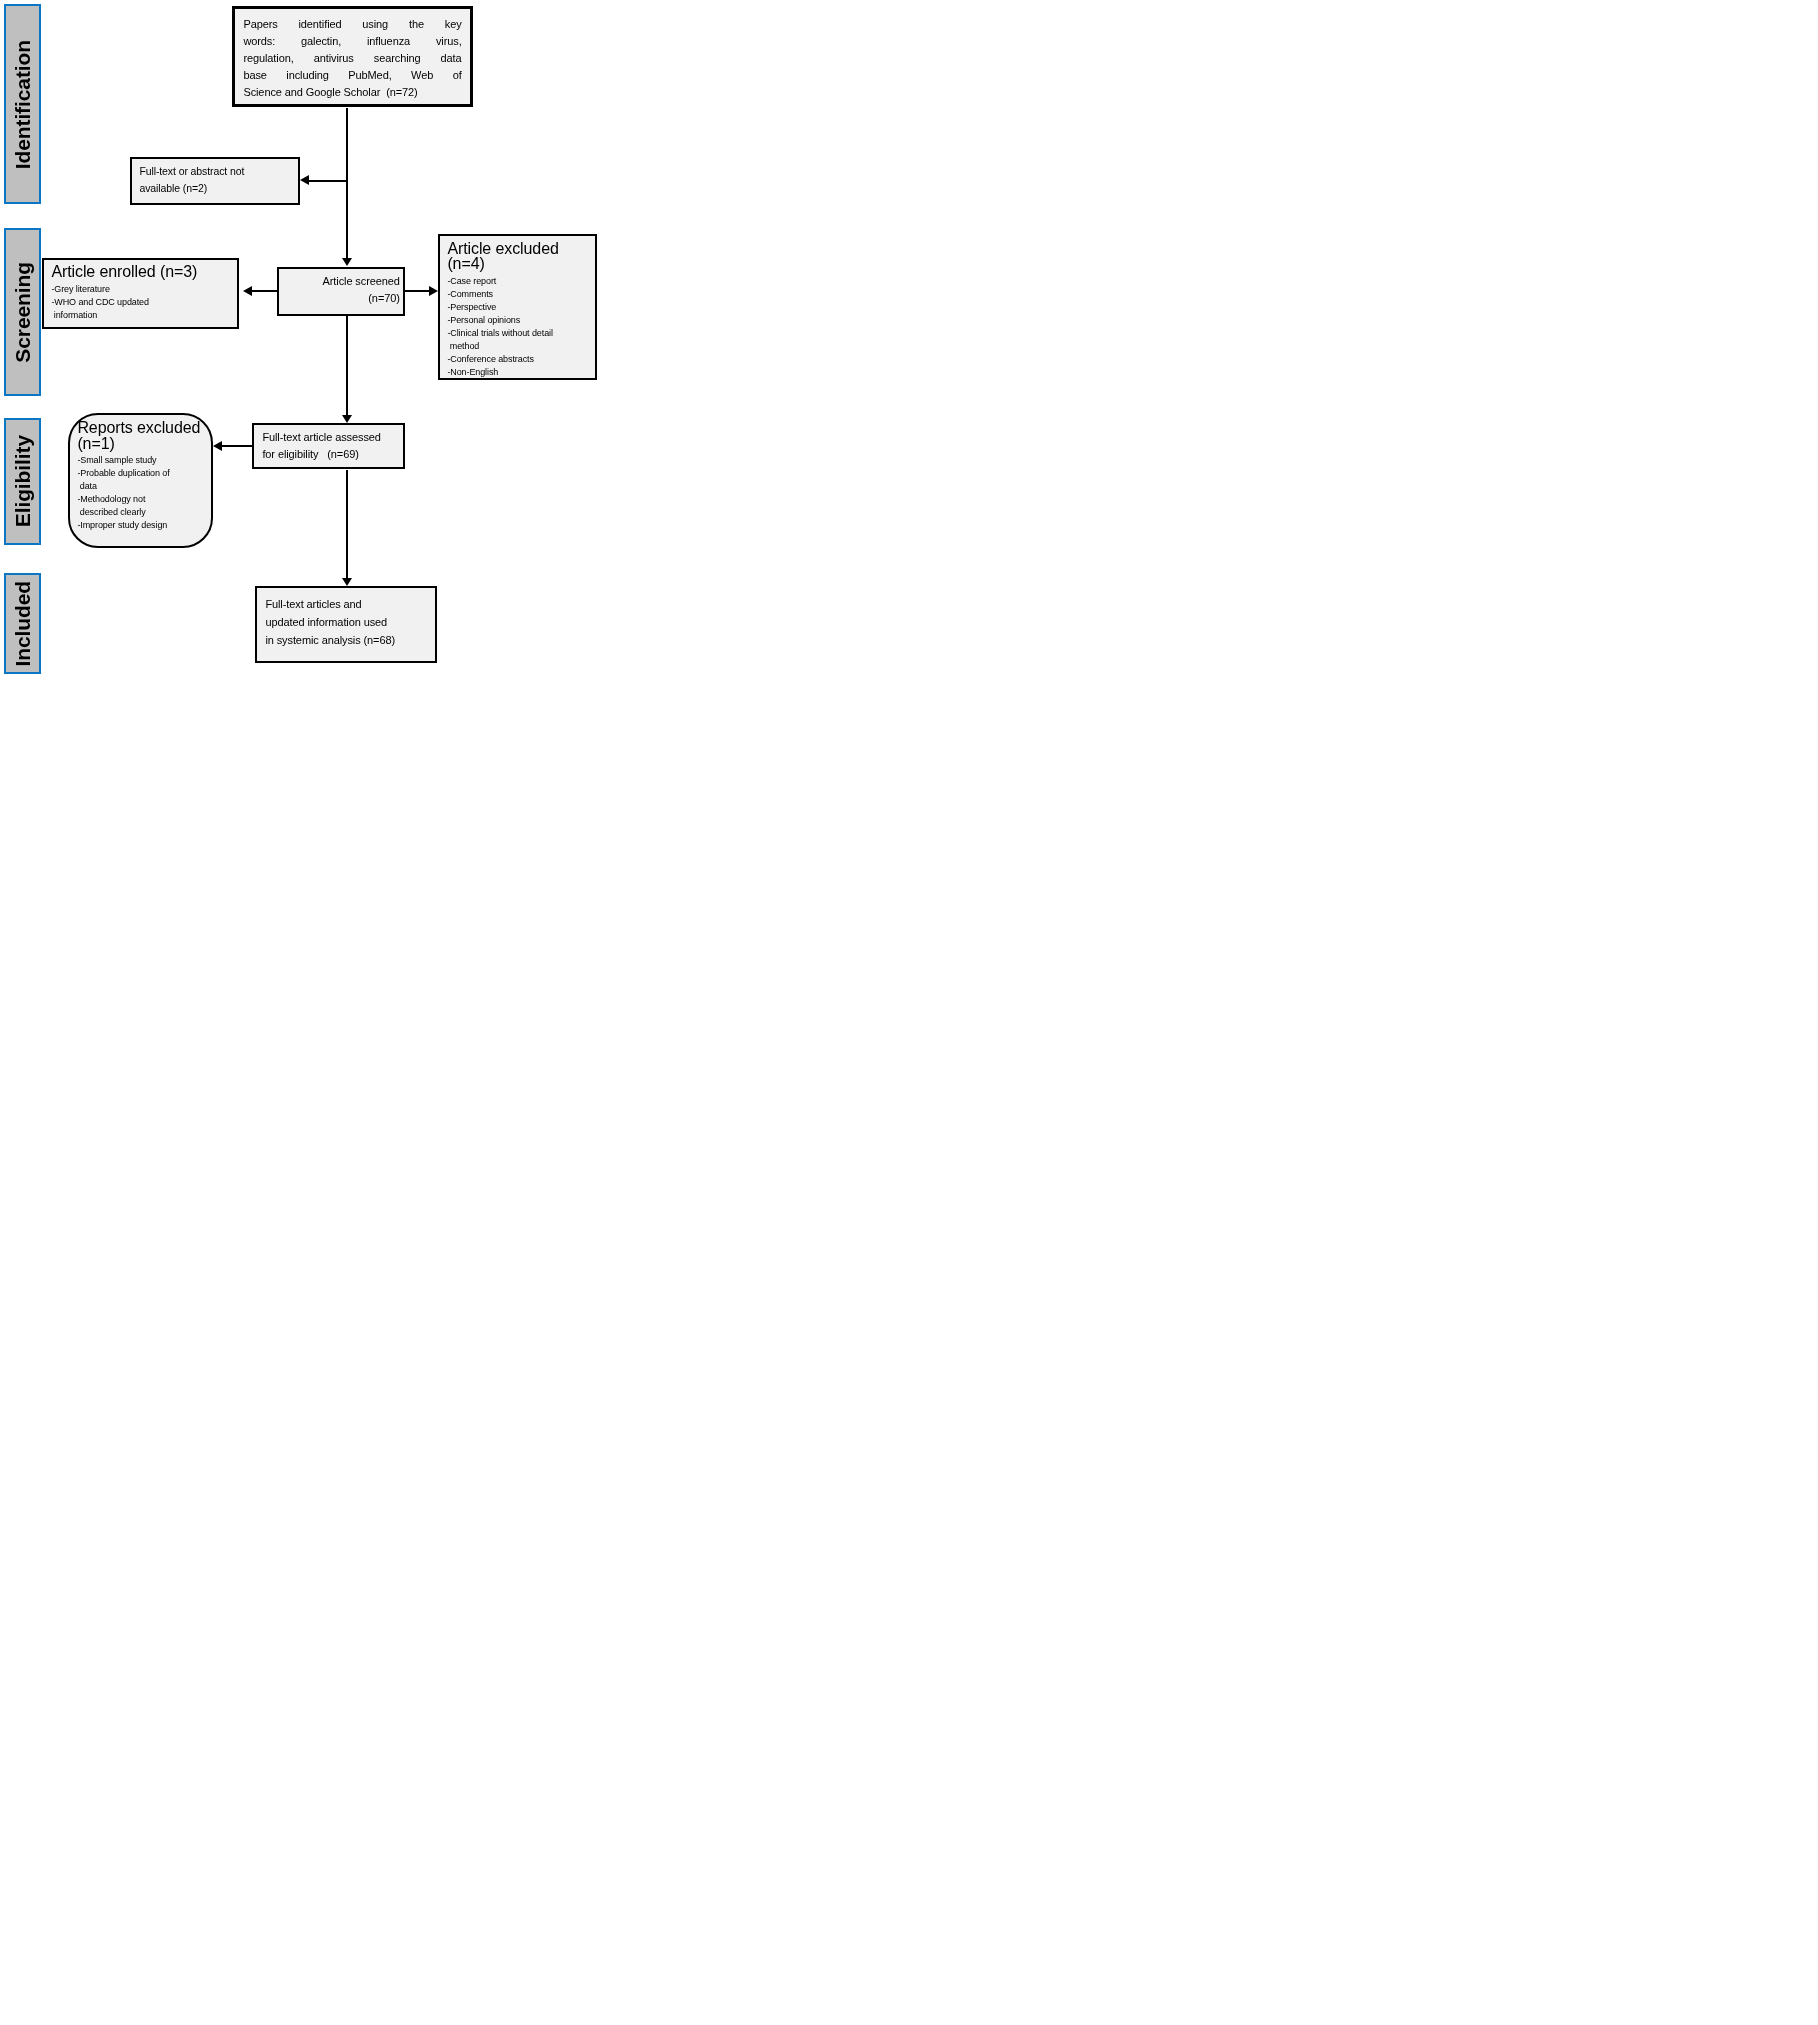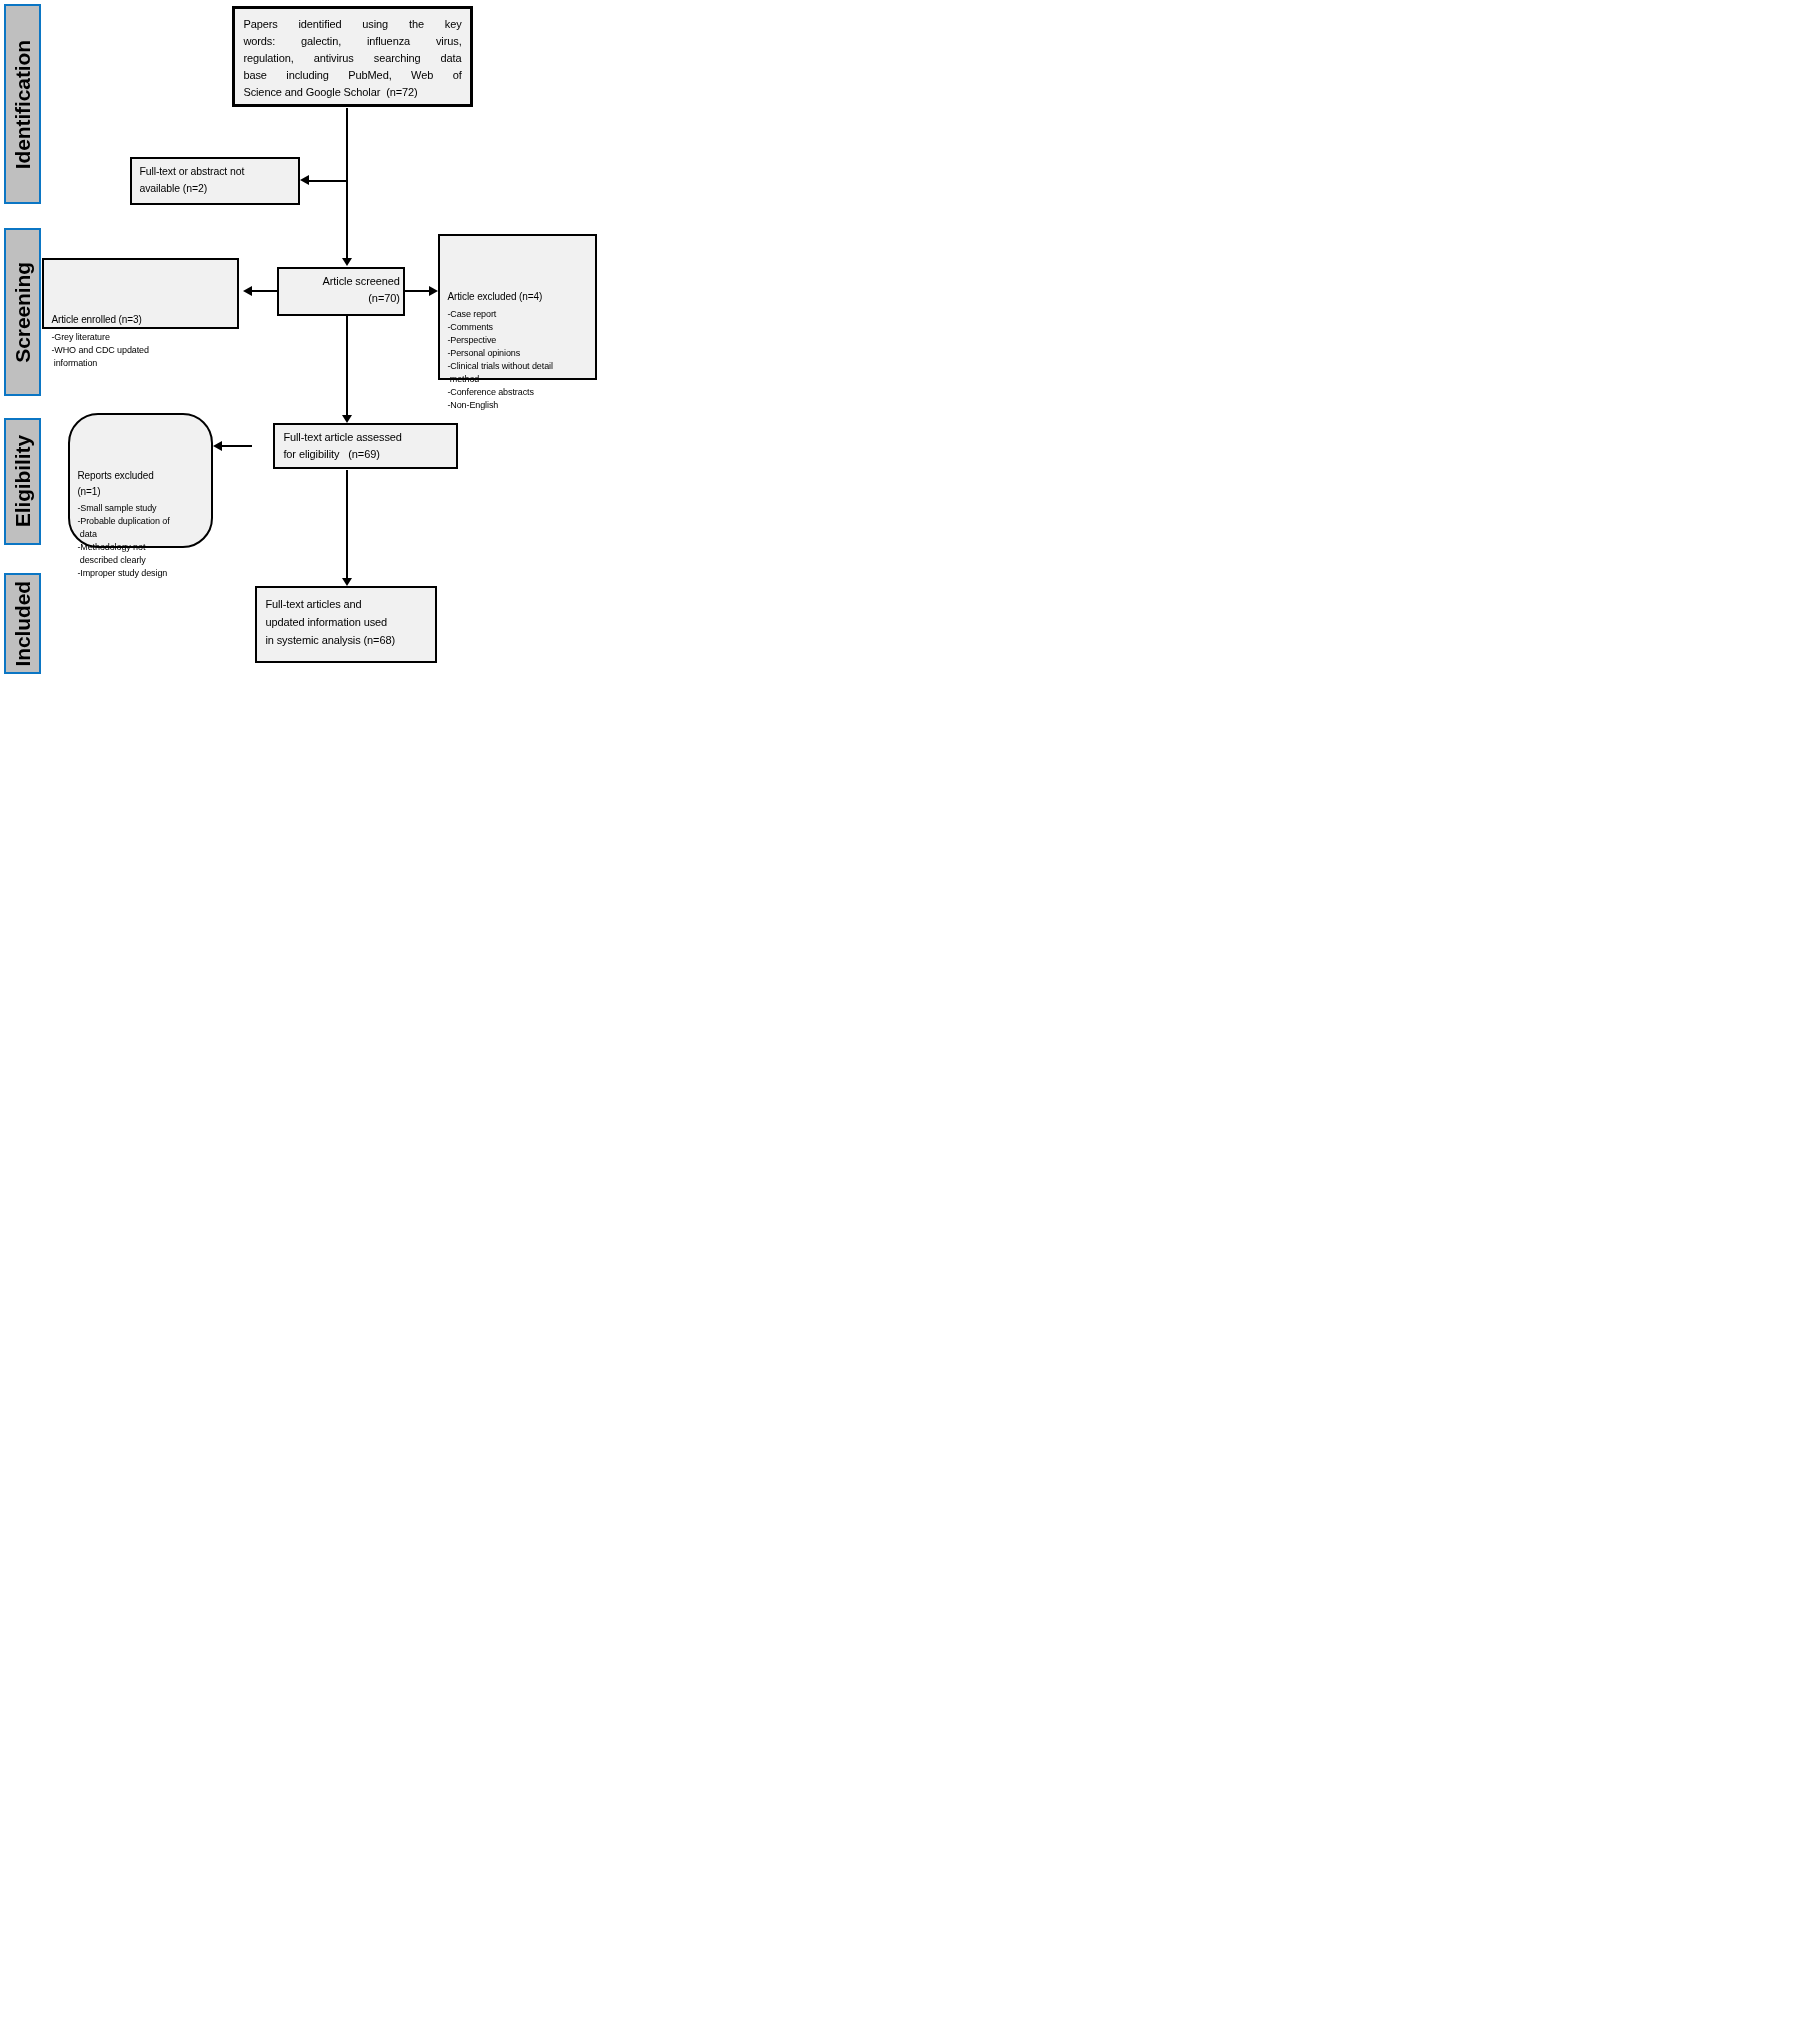--- a/index.html
+++ b/index.html
@@ -18,21 +18,21 @@
   .stage .vtext{
     writing-mode:vertical-rl;transform:rotate(180deg);
     font-size:21px;font-weight:700;white-space:nowrap;
   }
   .box{
     position:absolute;box-sizing:border-box;
     background:var(--box-fill,#f1f1f1);
     border:2.6px solid var(--box-border,#000);
     font-weight:400;
   }
-  .box-title{font-size:10px;line-height:14.7px;margin-bottom:3.2px;white-space:pre-wrap;margin-top:48px;}
+  .box-title{font-size:16px;line-height:14.7px;margin-bottom:3.2px;white-space:pre-wrap;}
   .bullet{font-size:9px;line-height:13px;white-space:pre-wrap;}
   .pre{white-space:pre-wrap;}
   .jl{font-size:11px;line-height:17px;text-align:justify;text-align-last:justify;}
   .jl-last{font-size:11px;line-height:17px;text-align:left;text-align-last:auto;white-space:pre-wrap;}
   .vline{position:absolute;width:2.1px;background:var(--arrow,#000);}
   .hline{position:absolute;height:2.1px;background:var(--arrow,#000);}
   .head{position:absolute;width:0;height:0;}
   .head-down{border-left:5.3px solid transparent;border-right:5.3px solid transparent;border-top:8.4px solid var(--arrow,#000);}
   .head-left{border-top:5.3px solid transparent;border-bottom:5.3px solid transparent;border-right:9.5px solid var(--arrow,#000);}
   .head-right{border-top:5.3px solid transparent;border-bottom:5.3px solid transparent;border-left:9.5px solid var(--arrow,#000);}
@@ -85,21 +85,21 @@
     <div class="bullet">-Case report</div>
     <div class="bullet">-Comments</div>
     <div class="bullet">-Perspective</div>
     <div class="bullet">-Personal opinions</div>
     <div class="bullet">-Clinical trials without detail
  method</div>
     <div class="bullet">-Conference abstracts</div>
     <div class="bullet">-Non-English</div>
   </div>
 
-  <div class="box" style="left:252px;top:423px;width:185px;height:46px;padding:4.2px 8.4px;margin-left:21px;">
+  <div class="box" style="left:252px;top:423px;width:153px;height:46px;padding:4.2px 8.4px;">
     <div class="pre" style="font-size:11px;line-height:17.3px;">Full-text article assessed
 for eligibility   (n=69)</div>
   </div>
 
   <div class="box" style="left:68px;top:413px;width:145px;height:135px;padding:5.3px 7.4px;border-radius:30px;">
     <div class="box-title" style="line-height:15.2px;">Reports excluded
 (n=1)</div>
     <div class="bullet">-Small sample study</div>
     <div class="bullet">-Probable duplication of
  data</div>

